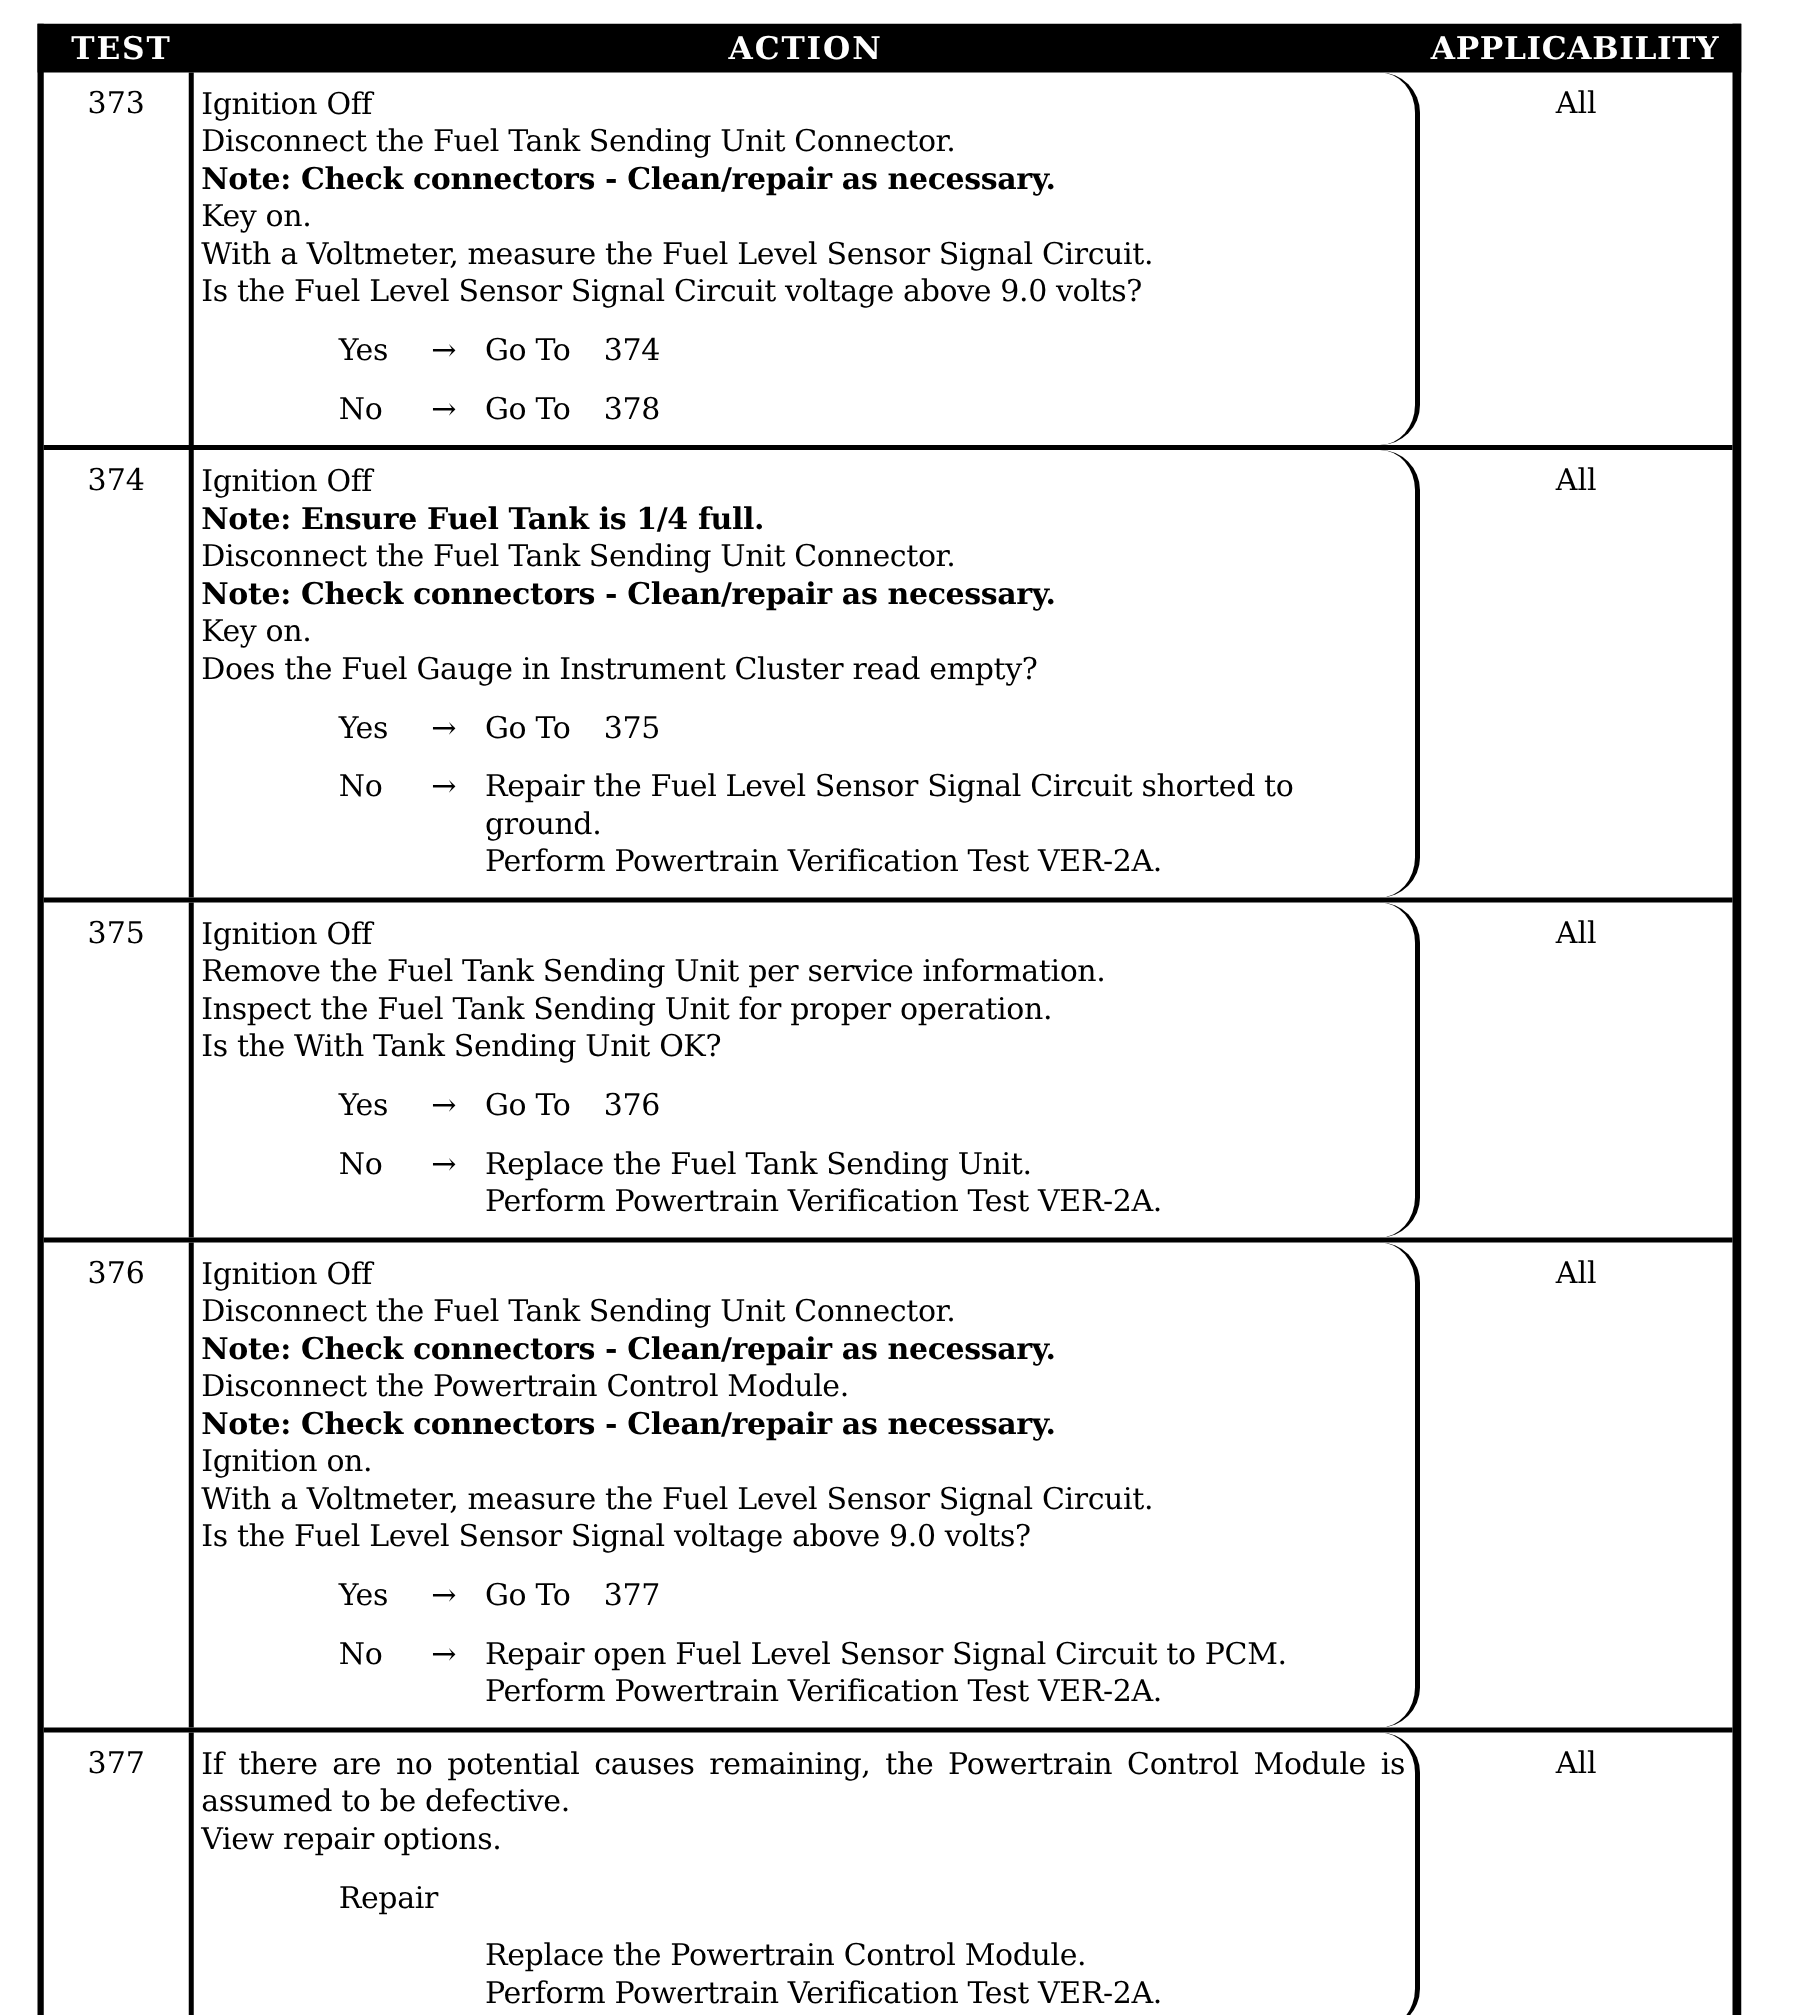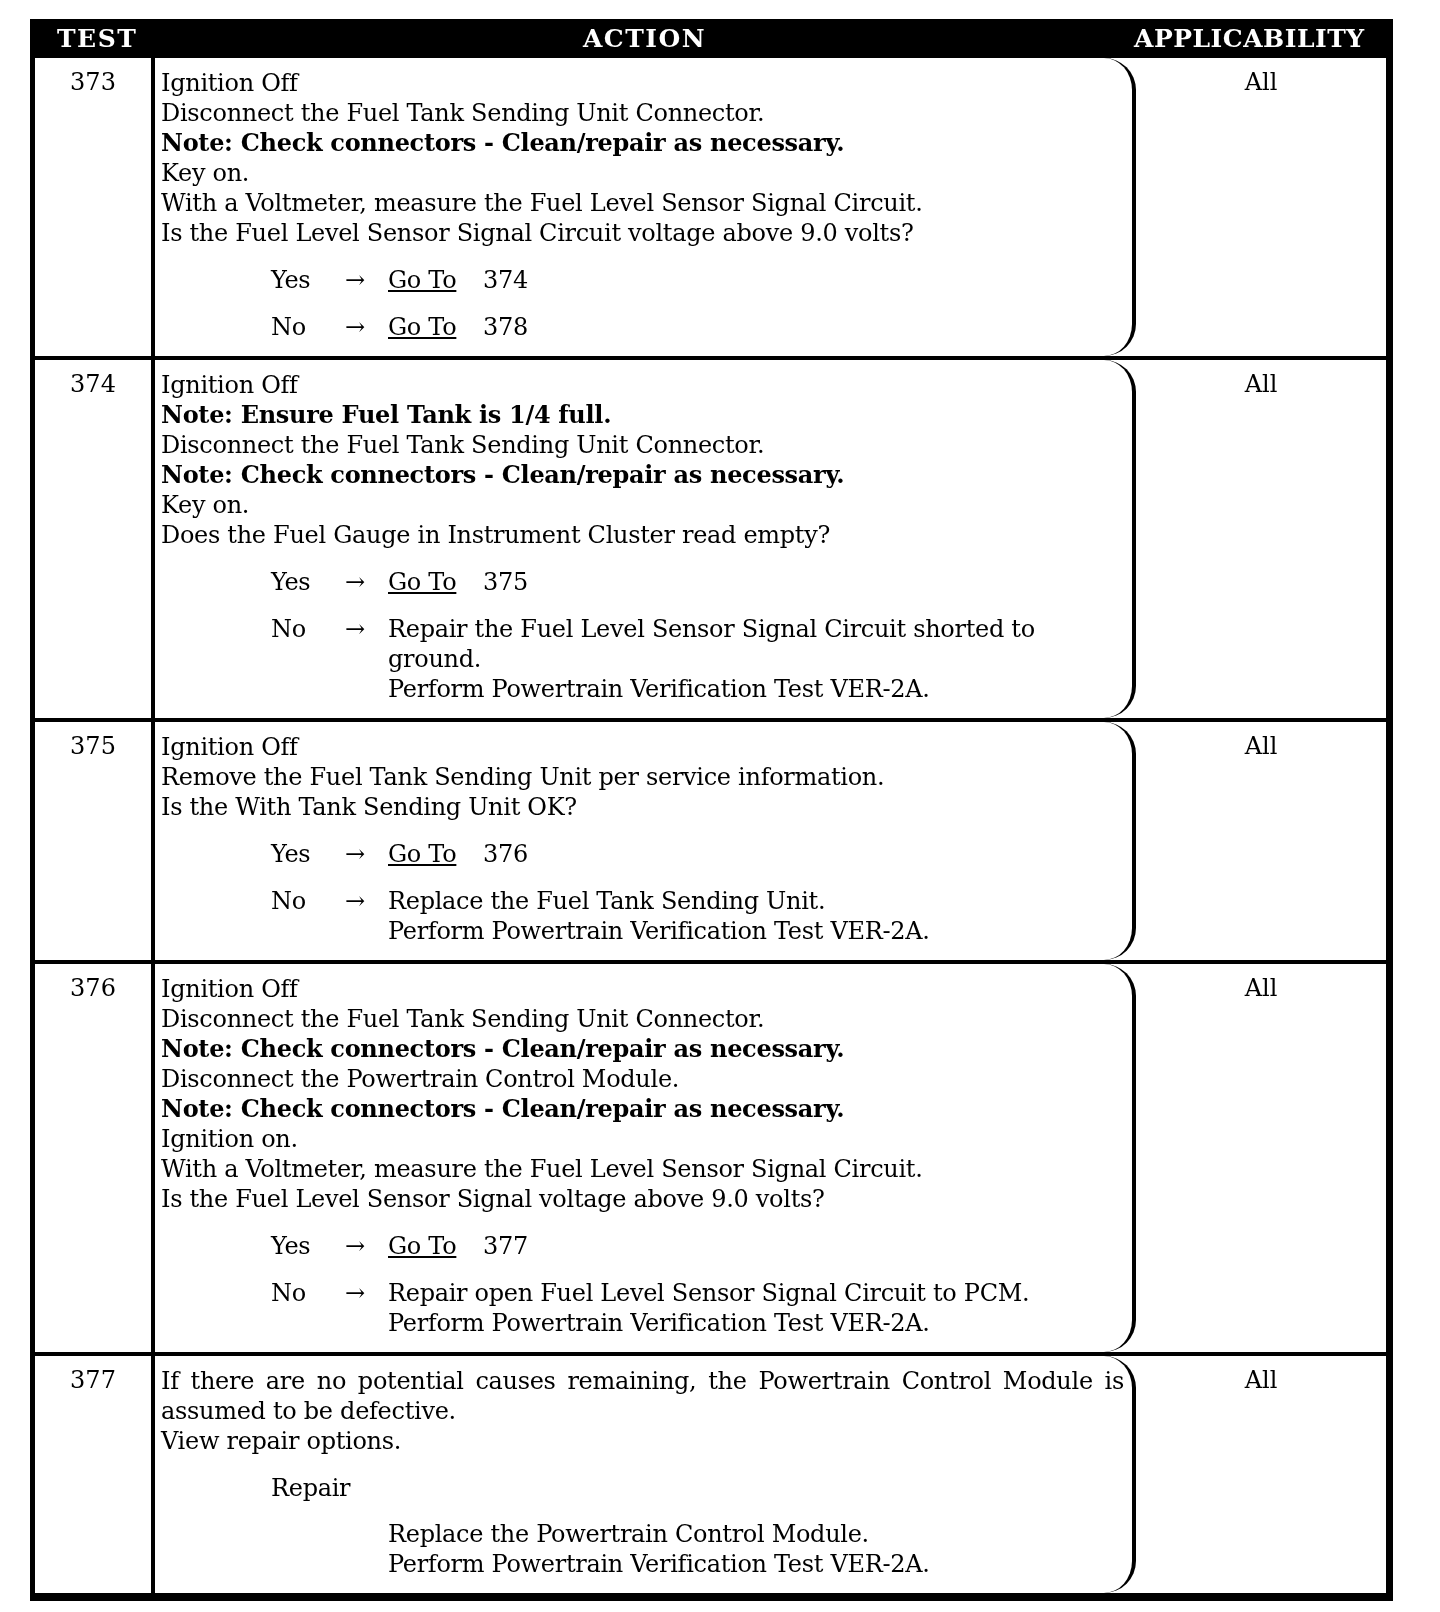--- a/index.html
+++ b/index.html
@@ -36,21 +36,21 @@
     font-weight: bold;
     font-size: 25px;
     letter-spacing: 1.5px;
     margin-left: -5px;
     margin-right: -7px;
     padding-left: 5px;
     padding-right: 7px;
   }
   .th-test   { padding-left: 22px; }
   .th-action { text-align: center; }
-  .th-appl   { letter-spacing: 0.5px; }
+  .th-appl   { text-align: center; letter-spacing: 0.5px; }
 
   .trow {
     display: grid;
     grid-template-columns: 120px 1fr 250px;
   }
   .trow + .trow { border-top: 4px solid #000; }
 
   .test-cell {
     border-right: 4px solid #000;
     text-align: center;
@@ -86,21 +86,20 @@
     flex: none;
   }
   .ans-arrow {
     width: 43px;
     flex: none;
   }
   .ans-result { flex: 1; }
   .goto-label {
     display: inline-block;
     width: 95px;
-    text-decoration: underline;
   }
   .repair-lines {
     margin-left: 227px;
     margin-top: 16px;
   }
 </style>
 </head>
 <body>
 
 <div class="page">
@@ -156,20 +155,21 @@
               </div>
             </div>
           </div>
           <div class="appl-cell"><span>All</span></div>
         </div>
         <div class="trow">
           <div class="test-cell"><span>375</span></div>
           <div class="action-cell">
             <div class="step-line">Ignition Off</div>
             <div class="step-line">Remove the Fuel Tank Sending Unit per service information.</div>
+            <div class="step-line">Inspect the Fuel Tank Sending Unit for proper operation.</div>
             <div class="step-line">Is the With Tank Sending Unit OK?</div>
             <div class="answer">
               <span class="ans-label">Yes</span>
               <span class="ans-arrow">→</span>
               <div class="ans-result"><span class="goto-label">Go To</span><span>376</span></div>
             </div>
             <div class="answer">
               <span class="ans-label">No</span>
               <span class="ans-arrow">→</span>
               <div class="ans-result">

